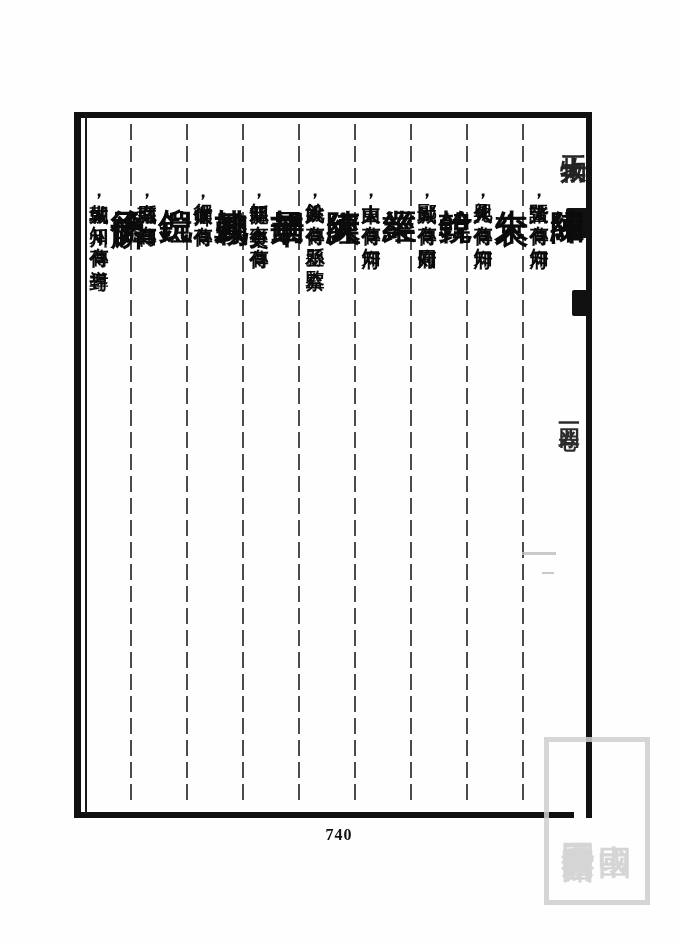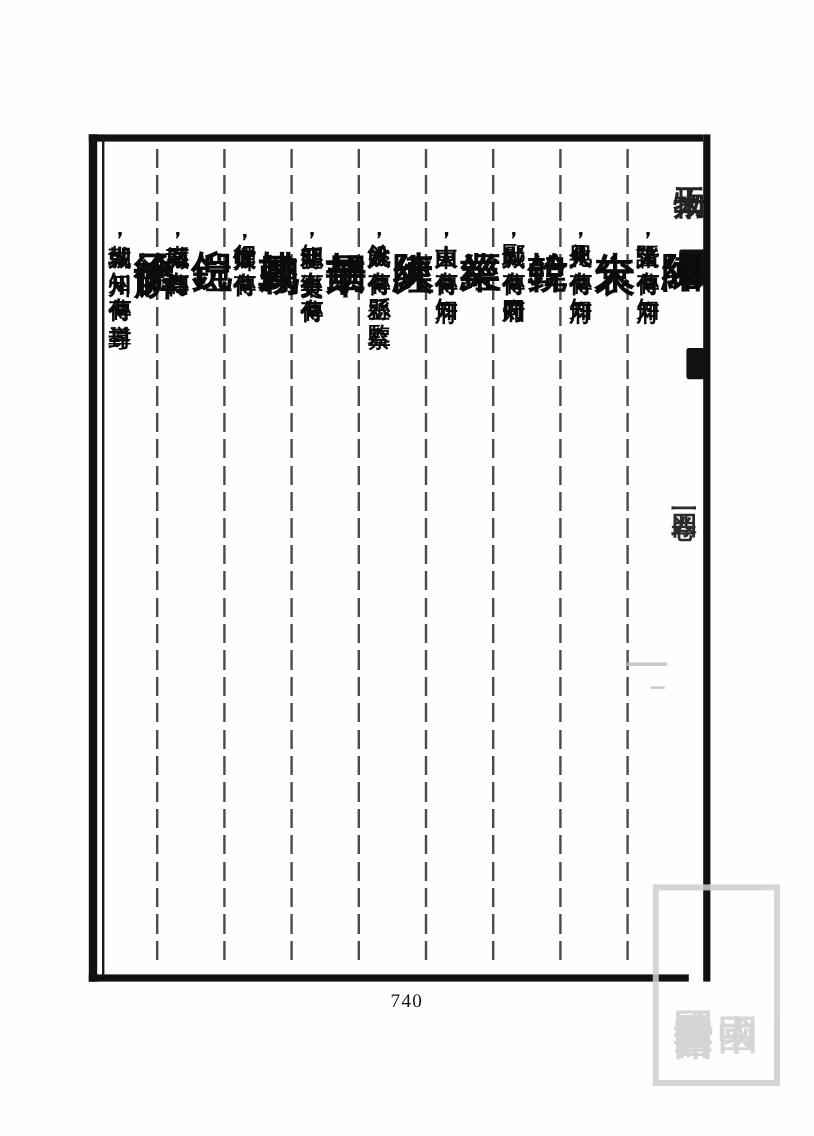--- a/index.html
+++ b/index.html
@@ -144,21 +144,21 @@
 
   
   #page-number {
     position: absolute;
     left: 0;
     top: 826px;
     width: 678px;
     text-align: center;
     font-family: "Liberation Serif", serif;
     font-size: 16px;
-    font-weight: 400;
+    font-weight: 700;
     color: #111;
     letter-spacing: 1px;
   }
 
   
   #seal {
     position: absolute;
     right: 28px;
     bottom: 42px;
     width: 96px;

